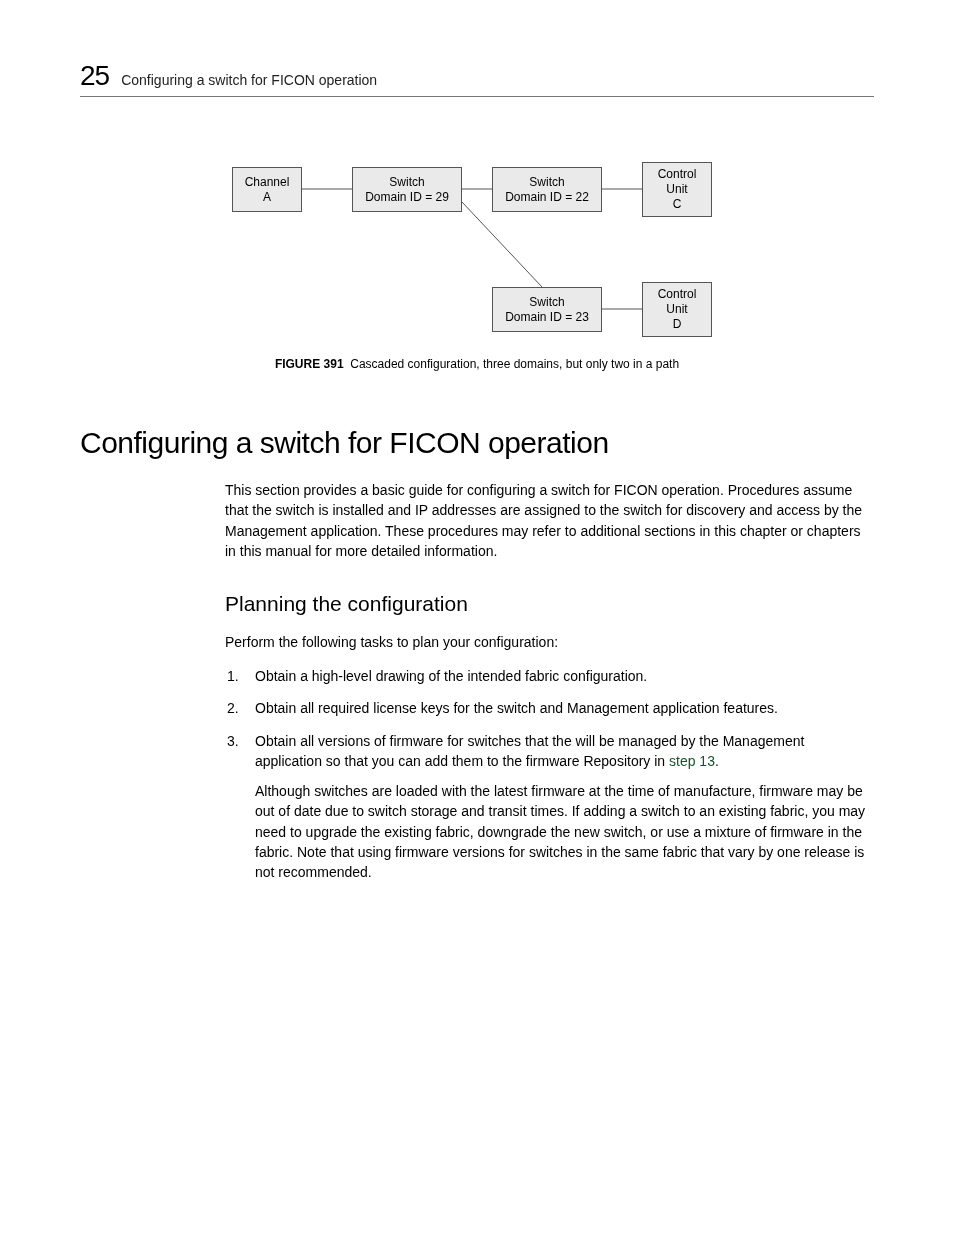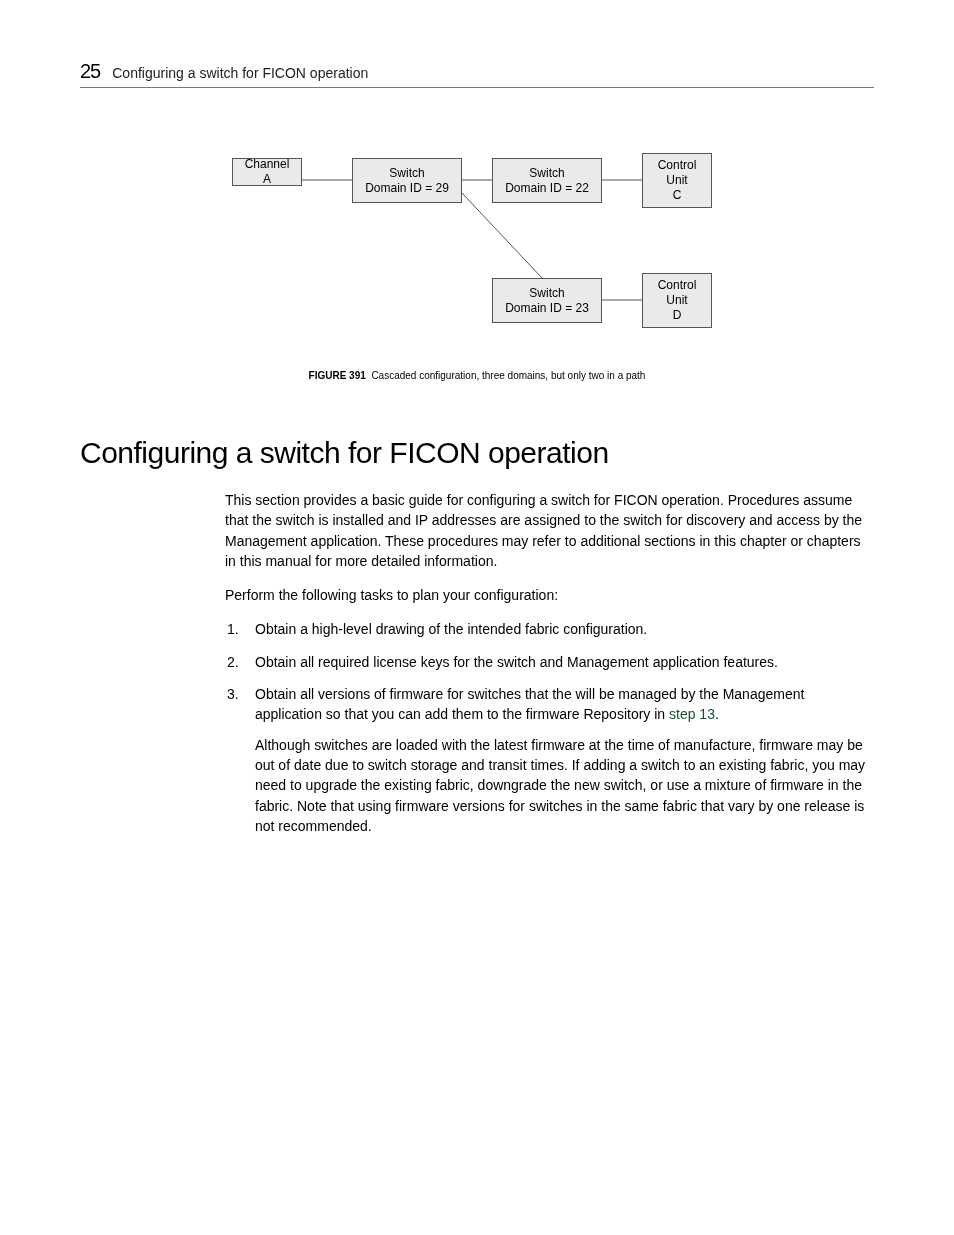--- a/index.html
+++ b/index.html
@@ -18,21 +18,21 @@
   .header-row {
     display: flex;
     align-items: baseline;
     gap: 12px;
     border-bottom: 1px solid #777;
     padding-bottom: 4px;
     margin-bottom: 40px;
   }
   .chapter-num {
     font-family: "Helvetica Neue", Arial, sans-serif;
-    font-size: 20px;
+    font-size: 28px;
     font-weight: 400;
     letter-spacing: -1px;
   }
   .header-title {
     font-size: 14px;
     color: #222;
   }
 
   
   .figure-wrap {
@@ -50,39 +50,39 @@
     background: #eaeaea;
     font-size: 12px;
     text-align: center;
     display: flex;
     flex-direction: column;
     justify-content: center;
     line-height: 1.25;
     padding: 4px 6px;
     box-sizing: border-box;
   }
-  .dbox.channel { left: 0; top: 10px; width: 70px; height: 28px; }
+  .dbox.channel { left: 0; top: 10px; width: 70px; height: 45px; }
   .dbox.sw1    { left: 120px; top: 10px; width: 110px; height: 45px; }
   .dbox.sw2    { left: 260px; top: 10px; width: 110px; height: 45px; }
   .dbox.cuC    { left: 410px; top: 5px;  width: 70px; height: 55px; }
   .dbox.sw3    { left: 260px; top: 130px; width: 110px; height: 45px; }
   .dbox.cuD    { left: 410px; top: 125px; width: 70px; height: 55px; }
 
   svg.lines {
     position: absolute;
     left: 0; top: 0;
     width: 490px; height: 200px;
     pointer-events: none;
   }
   svg.lines line { stroke: #555; stroke-width: 1; }
 
   .figure-caption {
     text-align: center;
-    font-size: 10px;
-    margin-top: 22px;
+    font-size: 12px;
+    margin-top: 0;
   }
   .figure-caption .label { font-weight: bold; }
 
   h1.section-title {
     font-family: "Helvetica Neue", Arial, sans-serif;
     font-weight: 400;
     font-size: 30px;
     margin: 55px 0 20px 0;
     letter-spacing: -0.5px;
   }
@@ -172,20 +172,21 @@
     <div class="figure-caption">
       <span class="label">FIGURE 391</span>&nbsp;&nbsp;<span>Cascaded configuration, three domains, but only two in a path</span>
     </div>
   </div>
 
   <h1 class="section-title">Configuring a switch for FICON operation</h1>
 
   <div class="body-text">
     <p>This section provides a basic guide for configuring a switch for FICON operation. Procedures assume that the switch is installed and IP addresses are assigned to the switch for discovery and access by the Management application. These procedures may refer to additional sections in this chapter or chapters in this manual for more detailed information.</p>
 
+    <h2 class="sub-title">Planning the configuration</h2>
 
     <p>Perform the following tasks to plan your configuration:</p>
 
     <ol class="steps">
       <li>
         <span>Obtain a high-level drawing of the intended fabric configuration.</span>
       </li>
       <li>
         <span>Obtain all required license keys for the switch and Management application features.</span>
       </li>

